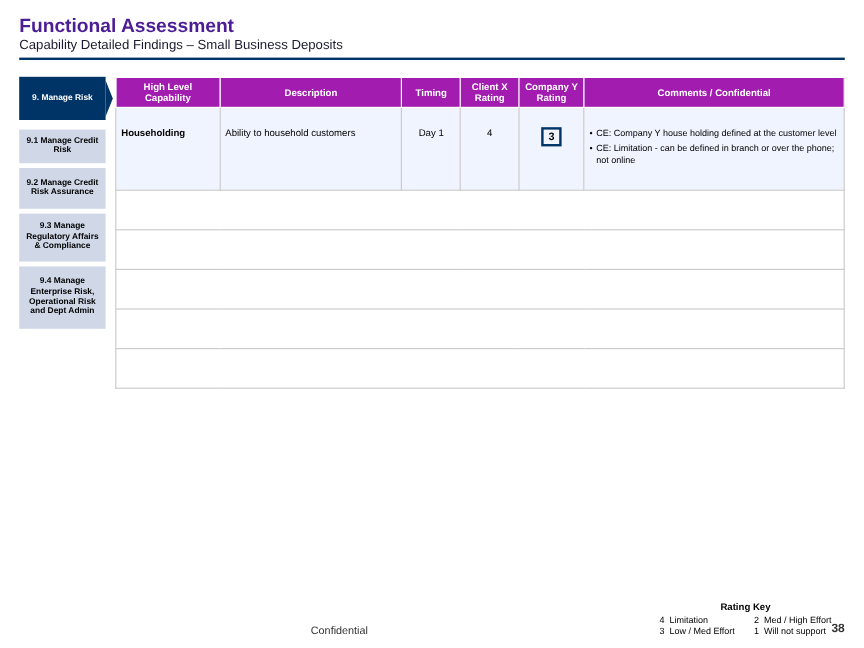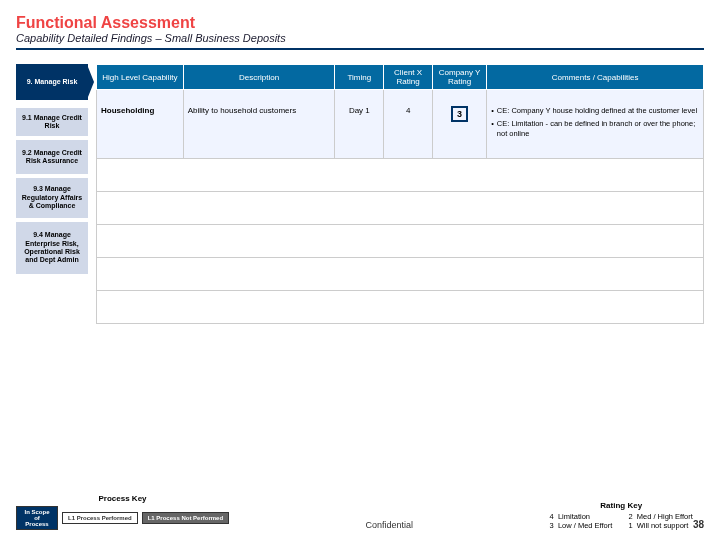--- a/index.html
+++ b/index.html
@@ -20,27 +20,26 @@
       flex-direction: column;
     }
 
     .header {
       margin-bottom: 8px;
     }
 
     .header-title {
       font-size: 16px;
       font-weight: bold;
-      color: #ef4444;
+      color: #4c1d95;
     }
 
     .header-subtitle {
       font-size: 11px;
       color: #1a1a2e;
-      font-style: italic;
     }
 
     .header-divider {
       border: none;
       border-top: 2px solid #003366;
       margin-top: 4px;
     }
 
     .main-content {
       display: flex;
@@ -113,25 +112,25 @@
     }
 
     
     .cap-table {
       width: 100%;
       border-collapse: collapse;
       font-size: 8px;
     }
 
     .cap-table thead tr th {
-      background: #0369a1;
+      background: #a21caf;
       color: #fff;
       padding: 3px 4px;
       font-size: 8px;
-      font-weight: normal;
+      font-weight: bold;
       text-align: center;
       border: 1px solid #fff;
     }
 
     .cap-table thead tr th.desc-col {
       width: 140px;
     }
 
     .cap-table thead tr th.timing-col {
       width: 45px;
@@ -323,21 +322,21 @@
     <div class="content-area">
 
       <table class="cap-table">
         <thead>
           <tr>
             <th style="width:80px;">High Level Capability</th>
             <th class="desc-col">Description</th>
             <th class="timing-col">Timing</th>
             <th class="client-col">Client X Rating</th>
             <th class="company-col">Company Y Rating</th>
-            <th class="comments-col">Comments / Capabilities</th>
+            <th class="comments-col">Comments / Confidential</th>
           </tr>
         </thead>
         <tbody>
           <tr class="row-highlight">
             <td style="font-weight:bold;">Householding</td>
             <td>Ability to household customers</td>
             <td class="center">Day 1</td>
             <td class="center">4</td>
             <td class="center">
               <span class="company-rating-box">3</span>
@@ -371,28 +370,20 @@
           <tr class="empty-row">
             <td colspan="6"></td>
           </tr>
         </tbody>
       </table>
     </div>
   </div>
 
   <div class="footer">
 
-    <div class="process-key">
-      <div class="process-key-title">Process Key</div>
-      <div class="process-key-items">
-        <div class="key-box in-scope" style="font-size:6px; width:42px; text-align:center;">In Scope of Process</div>
-        <div class="key-box l1-performed" style="font-size:6px;">L1 Process Performed</div>
-        <div class="key-box l1-not-performed" style="font-size:6px;">L1 Process Not Performed</div>
-      </div>
-    </div>
 
     <div class="confidential">Confidential</div>
 
     <div class="rating-key">
       <div class="rating-key-title">Rating Key</div>
       <div class="rating-key-items">
         <div>
           <div>
             <span>4</span>
             &nbsp;<span>Limitation</span>

